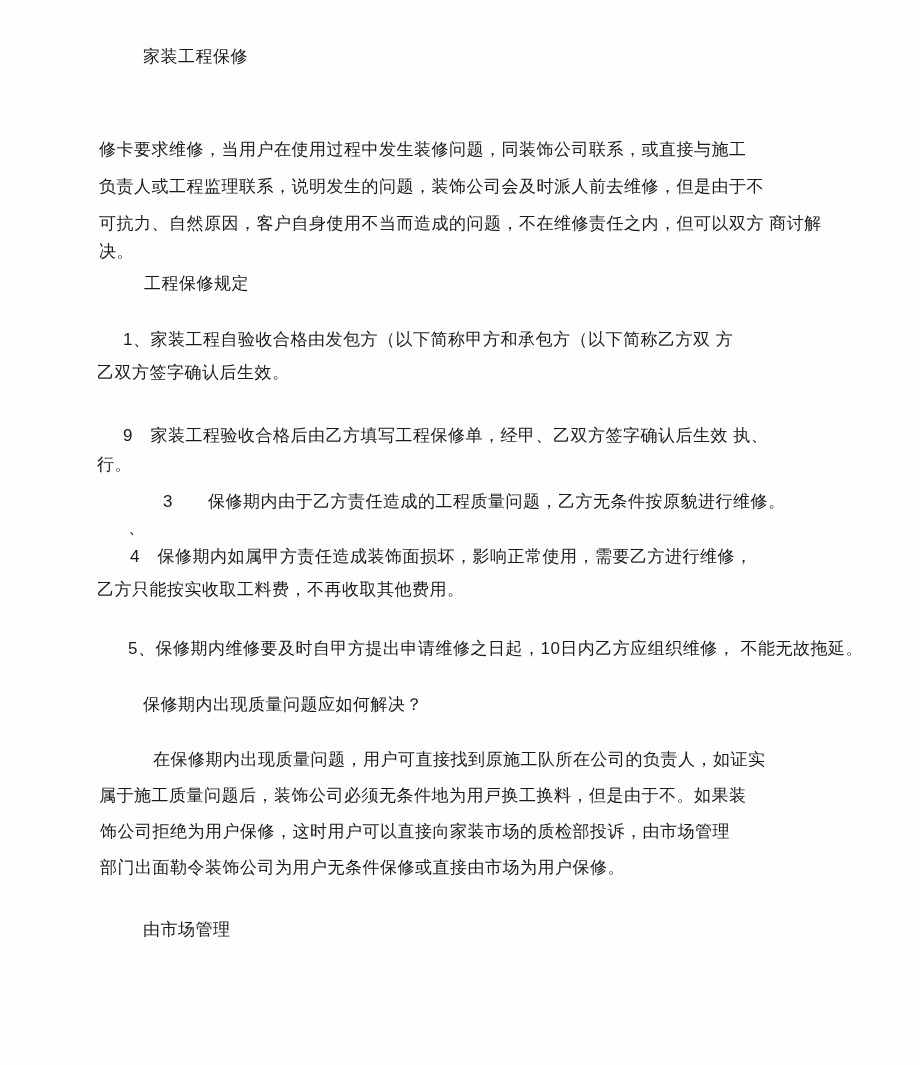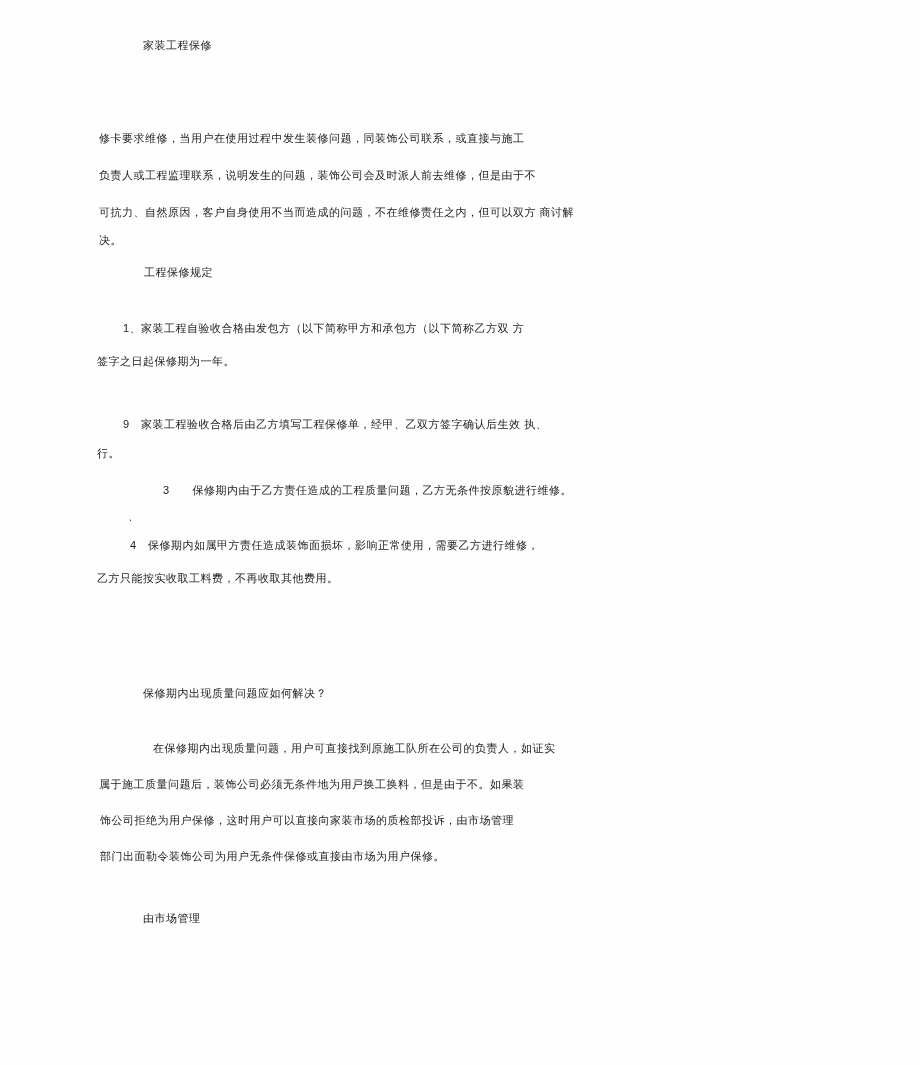--- a/index.html
+++ b/index.html
@@ -11,53 +11,55 @@
     position: relative;
     width: 920px;
     height: 1065px;
     background: #fefefe;
     overflow: hidden;
     font-family: "Liberation Sans", "DejaVu Sans", sans-serif;
     color: #1b1b1b;
   }
   .ln {
     position: absolute;
-    font-size: 11px;
+    font-size: 17px;
     line-height: 20px;
     letter-spacing: 0.5px;
     white-space: pre;
     color: #1b1b1b;
+    margin-top: 12px;
   }
 </style>
 </head>
 <body>
 
 <div class="page">
 
   <div class="ln" style="top:35px;  left:143px">家装工程保修</div>
 
   <div class="ln" style="top:128px; left:99px">修卡要求维修，当用户在使用过程中发生装修问题，同装饰公司联系，或直接与施工</div>
   <div class="ln" style="top:165px; left:99px">负责人或工程监理联系，说明发生的问题，装饰公司会及时派人前去维修，但是由于不</div>
   <div class="ln" style="top:202px; left:99px">可抗力、自然原因，客户自身使用不当而造成的问题，不在维修责任之内，但可以双方 商讨解</div>
   <div class="ln" style="top:230px; left:99px">决。</div>
 
   <div class="ln" style="top:262px; left:144px">工程保修规定</div>
 
   <div class="ln" style="top:318px; left:123px">1、家装工程自验收合格由发包方（以下简称甲方和承包方（以下简称乙方双 方</div>
-  <div class="ln" style="top:351px; left:97px">签字之日起保修期为一年。</div>
+  <div class="ln" style="top:351px; left:97px">乙双方签字确认后生效。</div>
 
   <div class="ln" style="top:414px; left:123px">9　家装工程验收合格后由乙方填写工程保修单，经甲、乙双方签字确认后生效 执、</div>
   <div class="ln" style="top:443px; left:97px">行。</div>
 
   <div class="ln" style="top:480px; left:163px">3　　保修期内由于乙方责任造成的工程质量问题，乙方无条件按原貌进行维修。</div>
   <div class="ln" style="top:506px; left:128px">、</div>
 
   <div class="ln" style="top:535px; left:130px">4　保修期内如属甲方责任造成装饰面损坏，影响正常使用，需要乙方进行维修，</div>
   <div class="ln" style="top:568px; left:97px">乙方只能按实收取工料费，不再收取其他费用。</div>
 
+  <div class="ln" style="top:627px; left:128px">5、保修期内维修要及时自甲方提出申请维修之日起，10日内乙方应组织维修， 不能无故拖延。</div>
 
   <div class="ln" style="top:683px; left:143px">保修期内出现质量问题应如何解决？</div>
 
   <div class="ln" style="top:738px; left:153px">在保修期内出现质量问题，用户可直接找到原施工队所在公司的负责人，如证实</div>
   <div class="ln" style="top:774px; left:99px">属于施工质量问题后，装饰公司必须无条件地为用戸换工换料，但是由于不。如果装</div>
   <div class="ln" style="top:810px; left:100px">饰公司拒绝为用户保修，这时用户可以直接向家装市场的质检部投诉，由市场管理</div>
   <div class="ln" style="top:846px; left:100px">部门出面勒令装饰公司为用户无条件保修或直接由市场为用户保修。</div>
 
   <div class="ln" style="top:908px; left:143px">由市场管理</div>
 

